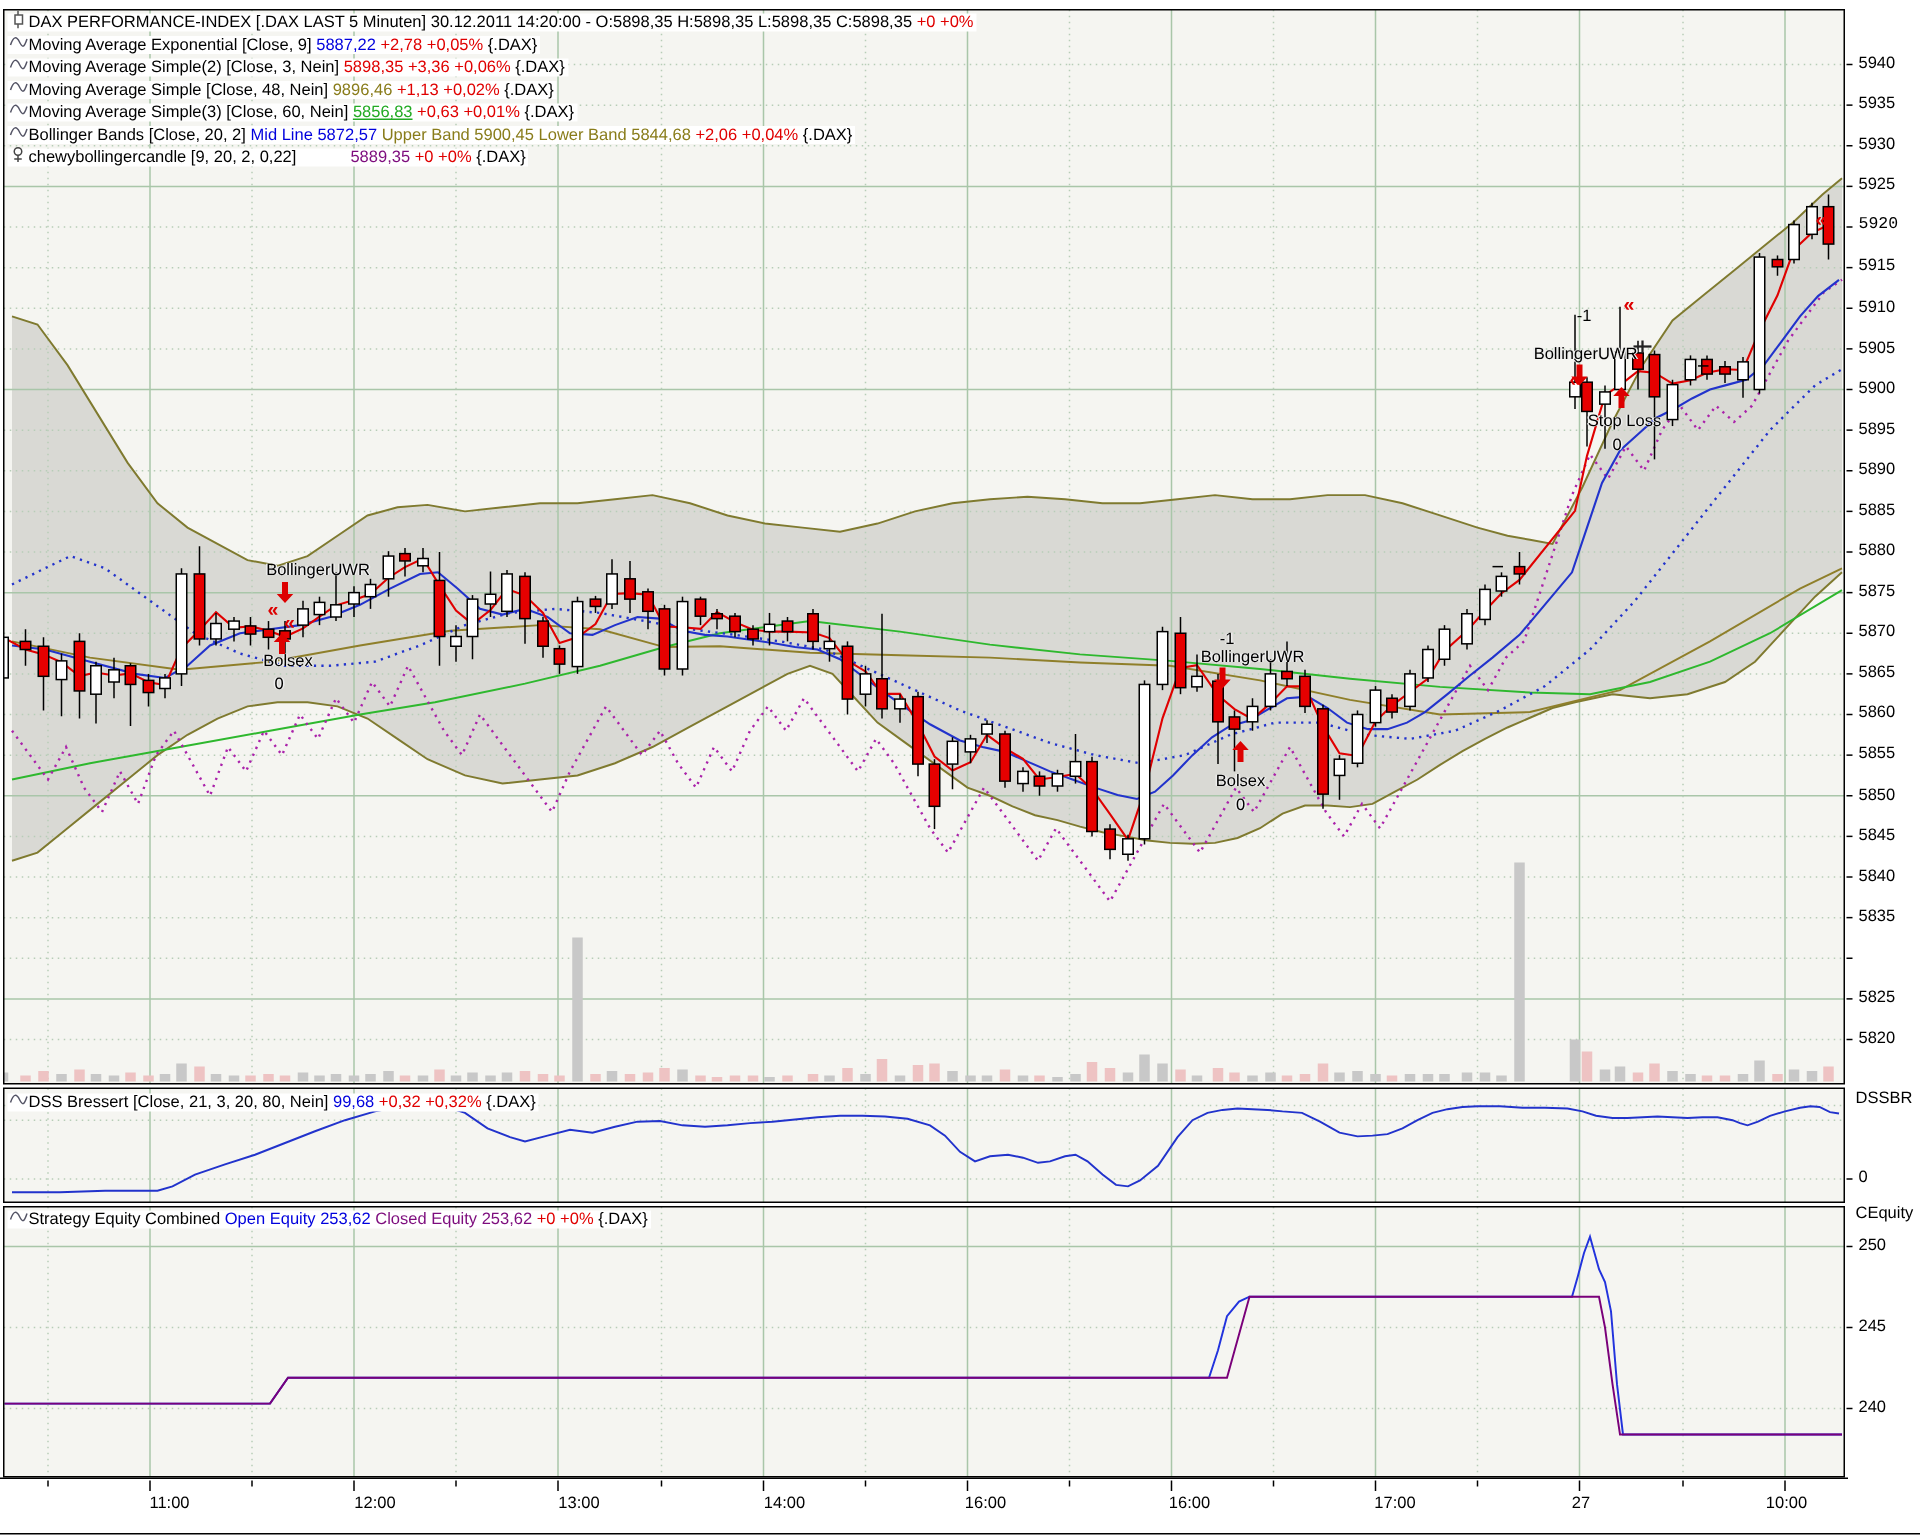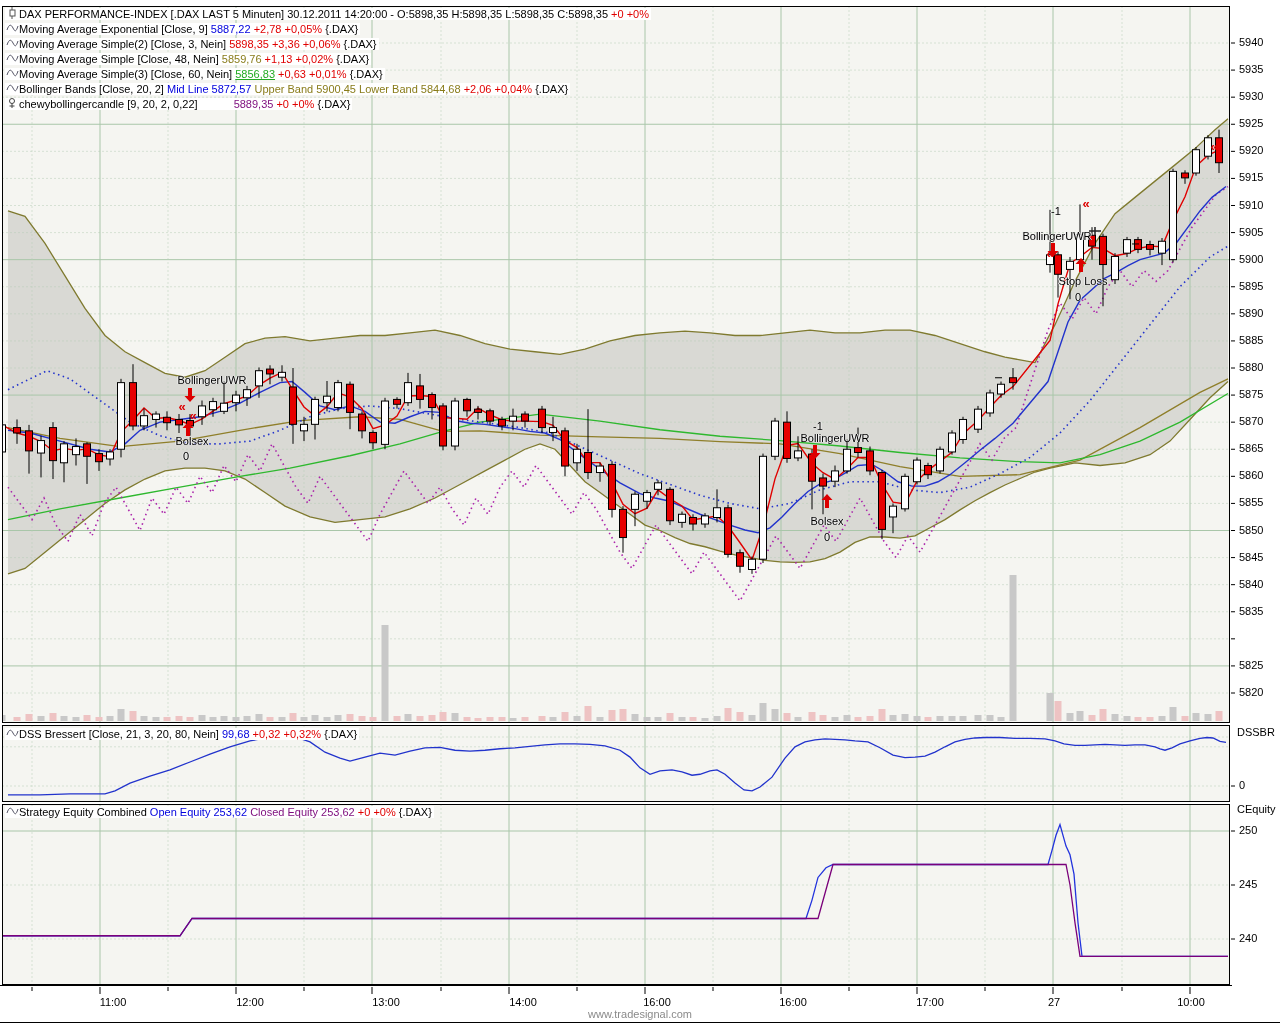--- a/index.html
+++ b/index.html
@@ -517,21 +517,21 @@
               <rect x="4" y="3" width="5" height="6" fill="#fff" stroke="#555"></rect>
             </svg></span><span style="color: rgb(0, 0, 0);">DAX PERFORMANCE-INDEX [.DAX LAST 5 Minuten] 30.12.2011 14:20:00 - O:5898,35 H:5898,35 L:5898,35 C:5898,35</span><span style="color: rgb(224, 0, 0);"> +0 +0%</span></span></div>
       <div class="lrow"><span class="bg"><span class="licon"><svg width="13" height="12">
               <path d="M1 8 C3 2 5 2 7 6 S10 10 12 4" stroke="#556" fill="none"></path>
             </svg></span><span style="color: rgb(0, 0, 0);">Moving Average Exponential [Close, 9] </span><span style="color: rgb(0, 0, 221);">5887,22</span><span style="color: rgb(224, 0, 0);"> +2,78 +0,05%</span><span style="color: rgb(0, 0, 0);"> {.DAX}</span></span></div>
       <div class="lrow"><span class="bg"><span class="licon"><svg width="13" height="12">
               <path d="M1 8 C3 2 5 2 7 6 S10 10 12 4" stroke="#556" fill="none"></path>
             </svg></span><span style="color: rgb(0, 0, 0);">Moving Average Simple(2) [Close, 3, Nein] </span><span style="color: rgb(224, 0, 0);">5898,35 +3,36 +0,06%</span><span style="color: rgb(0, 0, 0);"> {.DAX}</span></span></div>
       <div class="lrow"><span class="bg"><span class="licon"><svg width="13" height="12">
               <path d="M1 8 C3 2 5 2 7 6 S10 10 12 4" stroke="#556" fill="none"></path>
-            </svg></span><span style="color: rgb(0, 0, 0);">Moving Average Simple [Close, 48, Nein] </span><span style="color: rgb(137, 124, 26);">5859,76</span><span style="color: rgb(224, 0, 0);"> +1,13 +0,02%</span><span style="color: rgb(0, 0, 0);"> {.DAX}</span></span></div>
+            </svg></span><span style="color: rgb(0, 0, 0);">Moving Average Simple [Close, 48, Nein] </span><span style="color: rgb(137, 124, 26);">9896,46</span><span style="color: rgb(224, 0, 0);"> +1,13 +0,02%</span><span style="color: rgb(0, 0, 0);"> {.DAX}</span></span></div>
       <div class="lrow"><span class="bg"><span class="licon"><svg width="13" height="12">
               <path d="M1 8 C3 2 5 2 7 6 S10 10 12 4" stroke="#556" fill="none"></path>
             </svg></span><span style="color: rgb(0, 0, 0);">Moving Average Simple(3) [Close, 60, Nein] </span><span style="color: rgb(34, 170, 34); text-decoration: underline;">5856,83</span><span style="color: rgb(224, 0, 0);"> +0,63 +0,01%</span><span style="color: rgb(0, 0, 0);"> {.DAX}</span></span></div>
       <div class="lrow"><span class="bg"><span class="licon"><svg width="13" height="12">
               <path d="M1 8 C3 2 5 2 7 6 S10 10 12 4" stroke="#556" fill="none"></path>
             </svg></span><span style="color: rgb(0, 0, 0);">Bollinger Bands [Close, 20, 2] </span><span style="color: rgb(0, 0, 221);">Mid Line 5872,57</span><span style="color: rgb(0, 0, 0);"> </span><span style="color: rgb(137, 124, 26);">Upper Band 5900,45</span><span style="color: rgb(0, 0, 0);"> </span><span style="color: rgb(137, 124, 26);">Lower Band 5844,68</span><span style="color: rgb(224, 0, 0);"> +2,06 +0,04%</span><span style="color: rgb(0, 0, 0);"> {.DAX}</span></span></div>
       <div class="lrow"><span class="bg"><span class="licon"><svg width="13" height="12">
               <circle cx="6" cy="4" r="2.5" fill="none" stroke="#444"></circle>
               <line x1="6" y1="6.5" x2="6" y2="11" stroke="#444"></line>
               <line x1="3.5" y1="9" x2="8.5" y2="9" stroke="#444"></line>
@@ -545,21 +545,21 @@
   <div id="legend-eq" class="legend" style="left:5px;top:805px;">
       <div class="lrow"><span class="bg"><span class="licon"><svg width="13" height="12">
               <path d="M1 8 C3 2 5 2 7 6 S10 10 12 4" stroke="#556" fill="none"></path>
             </svg></span><span style="color: rgb(0, 0, 0);">Strategy Equity Combined </span><span style="color: rgb(0, 0, 221);">Open Equity 253,62</span><span style="color: rgb(0, 0, 0);"> </span><span style="color: rgb(125, 12, 125);">Closed Equity 253,62</span><span style="color: rgb(224, 0, 0);"> +0 +0%</span><span style="color: rgb(0, 0, 0);"> {.DAX}</span></span></div>
     </div>
   <div id="axis-right">
       <span class="axlabel" style="left: 1239px; top: 36px;">5940</span>
       <span class="axlabel" style="left: 1239px; top: 63.0835px;">5935</span>
       <span class="axlabel" style="left: 1239px; top: 90.167px;">5930</span>
       <span class="axlabel" style="left: 1239px; top: 117.25px;">5925</span>
-      <span class="axlabel" style="left: 1239px; top: 144.334px;">5920</span>
+      <span class="axlabel" style="left: 1239px; top: 144.334px; font-family: Liberation Mono, monospace;">5920</span>
       <span class="axlabel" style="left: 1239px; top: 171.417px;">5915</span>
       <span class="axlabel" style="left: 1239px; top: 198.501px;">5910</span>
       <span class="axlabel" style="left: 1239px; top: 225.584px;">5905</span>
       <span class="axlabel" style="left: 1239px; top: 252.668px;">5900</span>
       <span class="axlabel" style="left: 1239px; top: 279.751px;">5895</span>
       <span class="axlabel" style="left: 1239px; top: 306.835px;">5890</span>
       <span class="axlabel" style="left: 1239px; top: 333.918px;">5885</span>
       <span class="axlabel" style="left: 1239px; top: 361.002px;">5880</span>
       <span class="axlabel" style="left: 1239px; top: 388.085px;">5875</span>
       <span class="axlabel" style="left: 1239px; top: 415.169px;">5870</span>
@@ -602,14 +602,13 @@
       <div class="ann" style="left: 1056px; top: 211px;">-1</div>
       <div class="ann" style="left: 1057px; top: 236px;">BollingerUWR</div>
       <div class="ann" style="left: 1083px; top: 281px;">Stop Loss</div>
       <div class="ann" style="left: 1078px; top: 297px;">0</div>
       <div class="chev" style="left: 182px; top: 407px;">«</div>
       <div class="chev" style="left: 193px; top: 416px;">«</div>
       <div class="chev" style="left: 1050px; top: 254px;">«</div>
       <div class="chev" style="left: 1086px; top: 204px;">«</div>
       <div class="chev" style="left: 1214px; top: 147px;">«</div>
     </div>
-  <div id="watermark">www.tradesignal.com</div>
 </div>
 
 </body></html>

